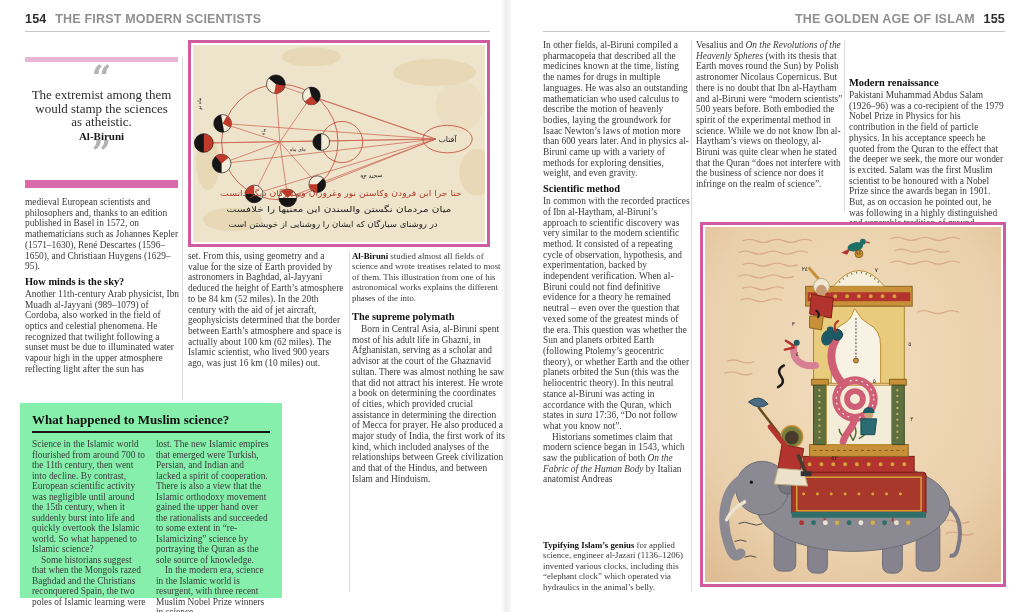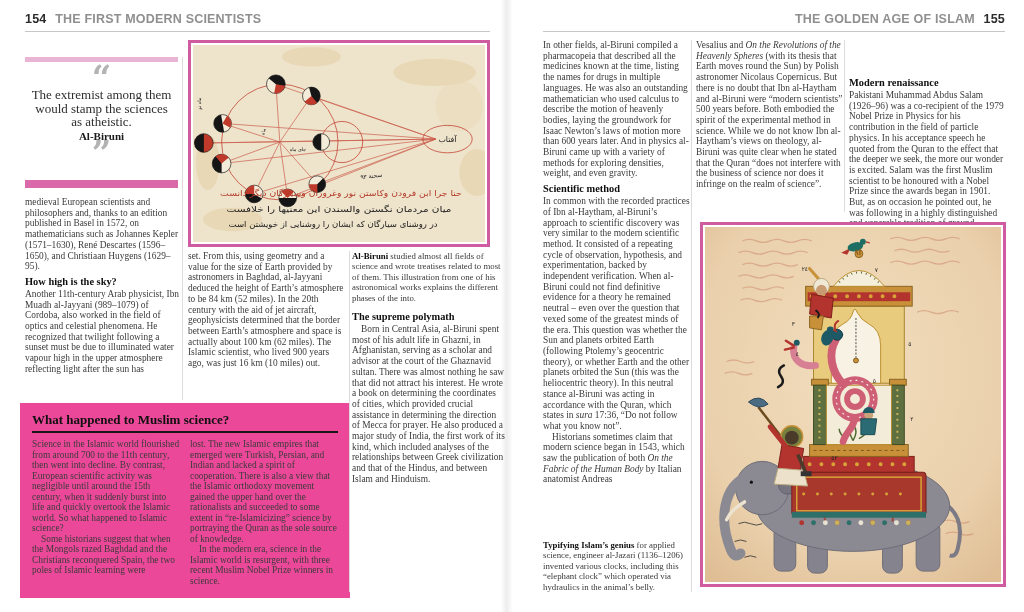--- a/index.html
+++ b/index.html
@@ -28,22 +28,22 @@
   .qmark{font-family:"DejaVu Serif",serif;font-weight:bold;color:#b3b3b3;
          font-size:34px;line-height:22px;height:20px;}
   .qmark.open{margin-top:9px;}
   .qtext{font-size:13px;line-height:13.6px;color:#2e2e2e;padding:2px 4px 0;}
   .qattr{font-size:11px;font-weight:bold;color:#1a1a1a;margin-top:1px;}
   
   .fig{position:absolute;border:3px solid #cf5ba1;box-shadow:inset 0 0 0 2px #fff;
        margin:0;background:#fff;}
   .fig svg{display:block;margin:2px;}
   
-  .infobox{position:absolute;left:20px;top:403px;width:330px;height:195px;
-           background:#ec4899;padding:9px 12px;box-sizing:border-box;}
+  .infobox{position:absolute;left:20px;top:403px;width:262px;height:195px;
+           background:#86efac;padding:9px 12px;box-sizing:border-box;}
   .infobox h2{font-size:13px;line-height:15px;margin:0 0 4px;color:#101010;}
   .boxrule{border-top:2px solid #161616;margin:0 0 6px;}
   .boxcols{display:flex;gap:10px;}
   .boxcols>div{width:148px;font-size:9.4px;line-height:10.5px;}
   .boxcols p{margin:0;}
   
   .vr{position:absolute;width:1px;background:#dcdcdc;}
   .fold{position:absolute;top:0;left:501px;width:12px;height:612px;
         background:linear-gradient(to right,rgba(0,0,0,0),rgba(0,0,0,.07) 45%,rgba(0,0,0,0));}
 </style>
@@ -65,21 +65,21 @@
     <div class="qbar top"></div>
     <div class="qmark open">“</div>
     <div class="qtext">The extremist among them would stamp the sciences as atheistic.</div>
     <div class="qattr">Al-Biruni</div>
     <div class="qmark close">”</div>
     <div class="qbar bot"></div>
   </div>
 
   <div class="col" style="left:25px;top:197px;width:157px;">
     <p>medieval European scientists and philosophers and, thanks to an edition published in Basel in 1572, on mathematicians such as Johannes Kepler (1571–1630), René Descartes (1596–1650), and Christiaan Huygens (1629–95).</p>
-    <h3>How high is the sky?</h3>
+    <h3>How minds is the sky?</h3>
     <p>Another 11th-century Arab physicist, Ibn Muadh al-Jayyani (989–1079) of Cordoba, also worked in the field of optics and celestial phenomena. He recognized that twilight following a sunset must be due to illuminated water vapour high in the upper atmosphere reflecting light after the sun has</p>
   </div>
 
   <figure class="fig" style="left:188px;top:40px;width:296px;height:201px;">
     <svg width="292" height="197" viewBox="0 0 296 201" preserveAspectRatio="none">
       <rect x="0" y="0" width="296" height="201" fill="#eee3cb"></rect>
       <g fill="#e4d0a6" opacity=".55">
         <ellipse cx="245" cy="28" rx="42" ry="14"></ellipse>
         <ellipse cx="40" cy="178" rx="30" ry="12"></ellipse>
         <ellipse cx="120" cy="12" rx="30" ry="10"></ellipse>

